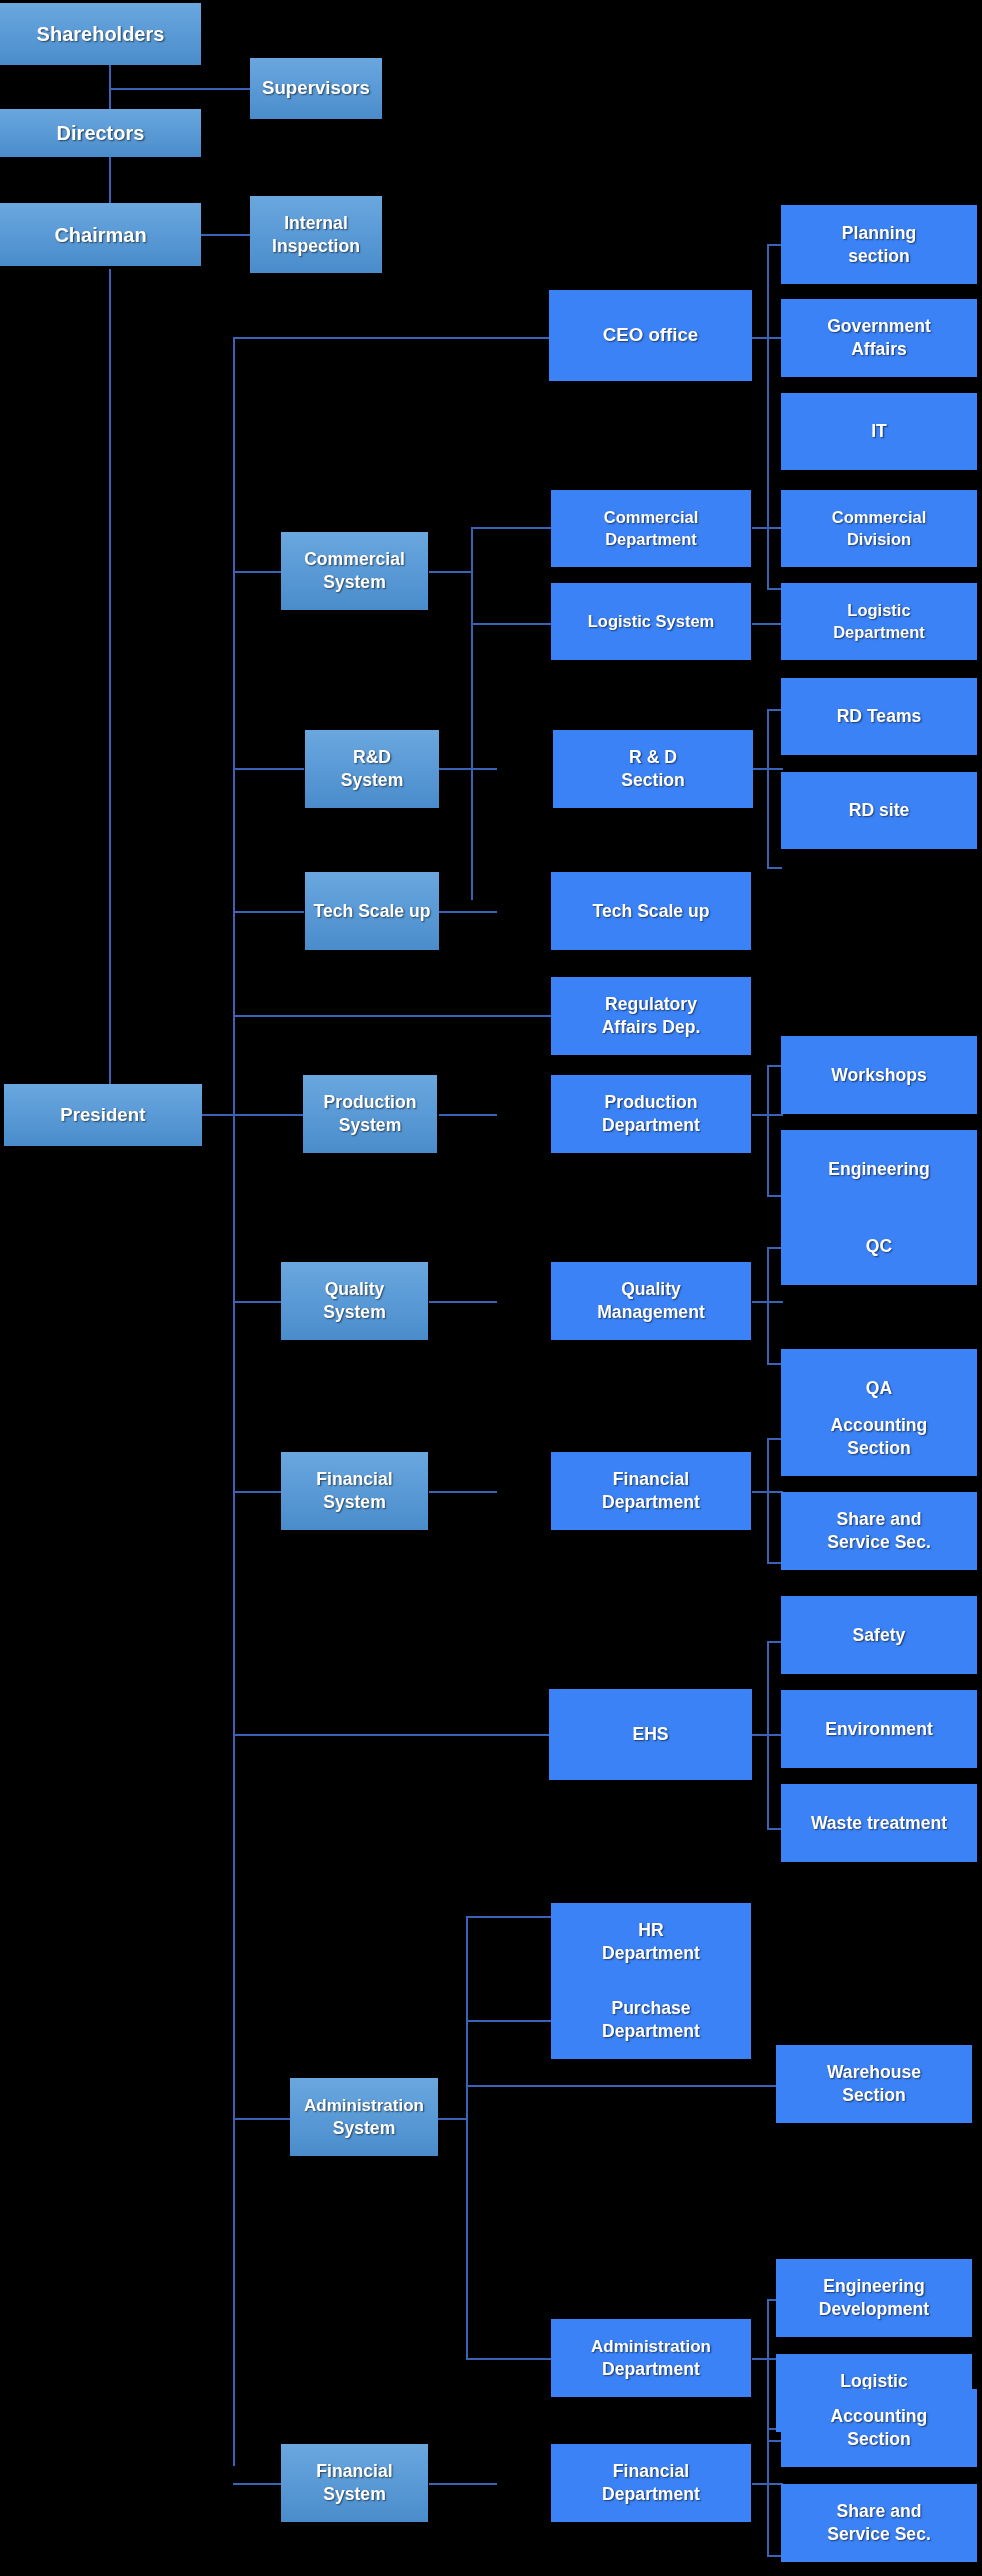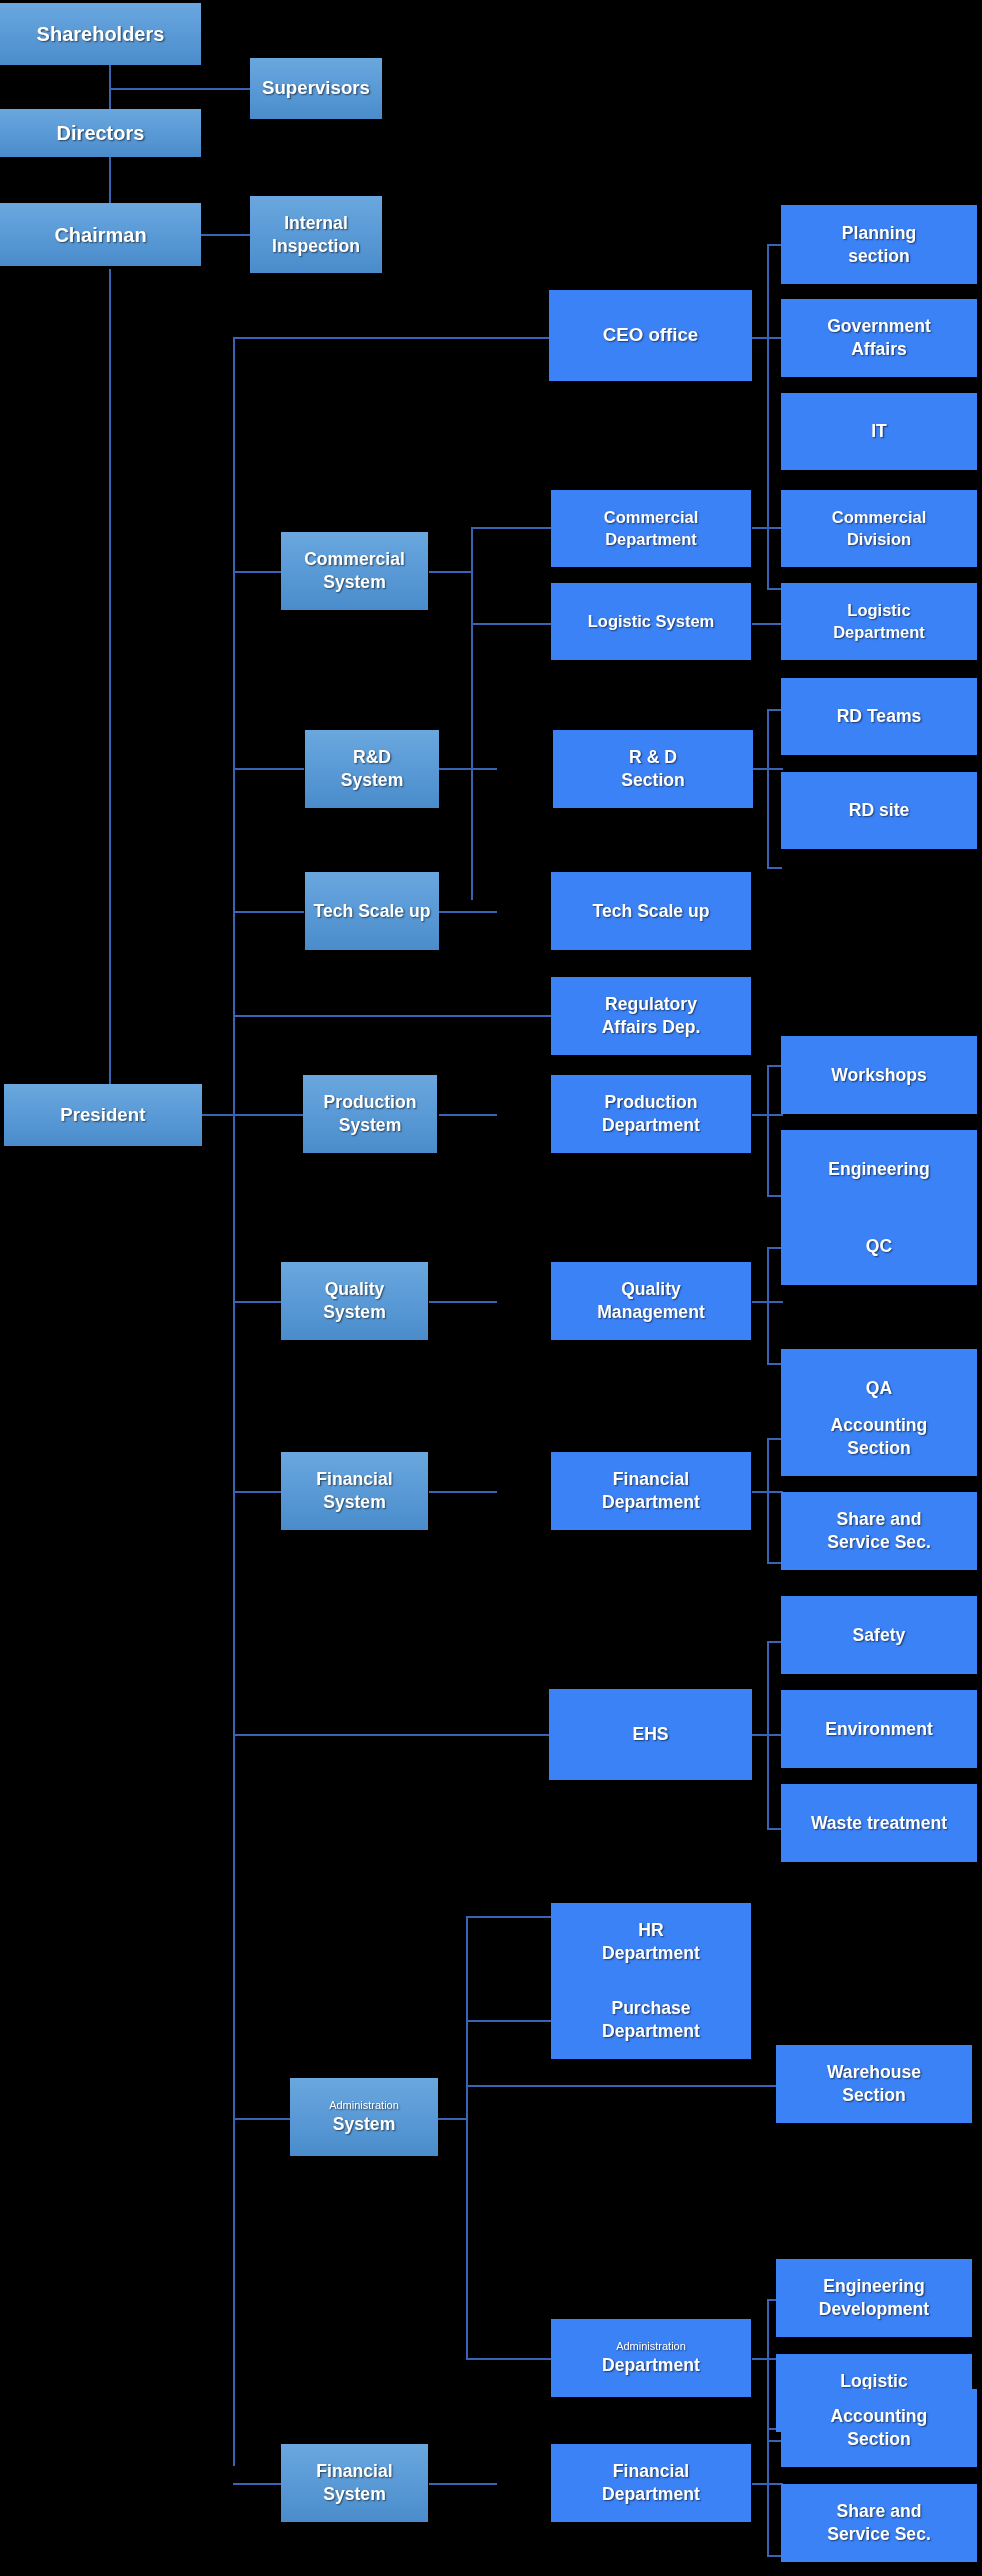--- a/index.html
+++ b/index.html
@@ -33,21 +33,21 @@
   
   .lvl-light{
     background:#3b82f6;
   }
   .fs-36{font-size:20px;}
   .fs-34{font-size:18.7px;}
   .fs-32{font-size:17.6px;}
   .fs-30{font-size:16.5px;}
   .two-line{flex-direction:column;}
   .two-line span{display:block;}
-  .sub-small{font-size:11px;font-weight:normal;}
+  .sub-small{font-size:17px;font-weight:bold;}
 
   
   .conn{position:absolute;background:#3a62b5;}
   .vline{width:1.6px;}
   .hline{height:1.6px;}
 </style>
 </head>
 <body>
 
 <div id="chart">

